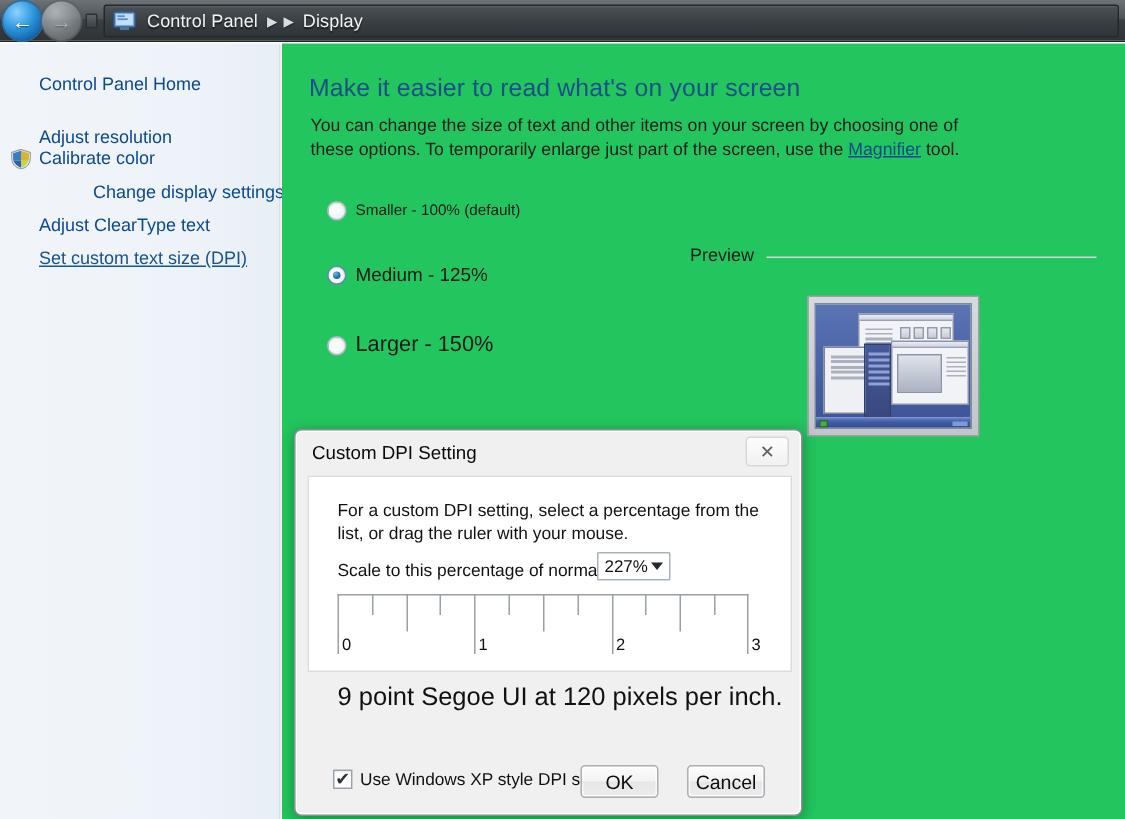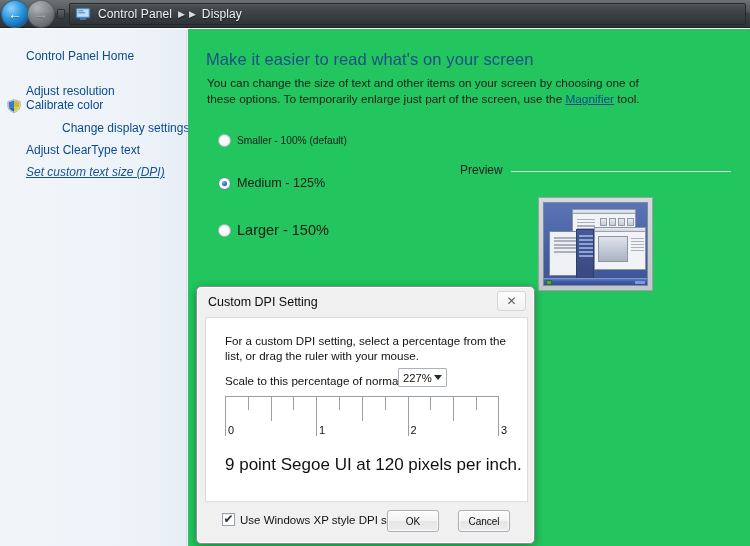--- a/index.html
+++ b/index.html
@@ -54,21 +54,21 @@
   
   .sidebar {
     position:absolute; left:0; top:29px; width:187px; height:517px;
     background: linear-gradient(to right,#f1f5fa 0%, #eef3f9 70%, #e8eef6 100%);
     border-right:1px solid #d8dfe8;
   }
   .side-item {
     position:absolute; left:26px; font-size:12px; color:#1b2733; white-space:nowrap;
   }
   .side-item.link { color:#0b4a8f; }
-  .side-item.current { color:#16538f; text-decoration:underline;font-style:italic; }
+  .side-item.current { color:#16538f; text-decoration:underline; }
   .shield {
     position:absolute; left:7px; width:14px; height:14px;
   }
 
   
   .content { position:absolute; left:188px; top:29px; width:562px; height:517px; background:#22c55e; }
   .h1 {
     position:absolute; left:18px; top:21px; font-size:16.5px; color:#1b4f87;
     white-space:nowrap; letter-spacing:.1px;
   }
@@ -127,21 +127,21 @@
     position:absolute; left:11px; top:8px; font-size:12.5px; color:#0a0a0a;
   }
   .dlg-close {
     position:absolute; right:8px; top:4px; width:29px; height:20px;
     background:linear-gradient(to bottom,#fdfdfd,#f1f1f1);
     border:1px solid #d7d7d7; border-radius:3px;
     display:flex; align-items:center; justify-content:center;
     color:#5b6166; font-size:12px;
   }
   .dlg-body {
-    position:absolute; left:8px; top:30px; width:323px; height:185px;
+    position:absolute; left:8px; top:30px; width:323px; height:131px;
     background:#fff; border:1px solid #dcdcdc;
   }
   .dlg-text {
     position:absolute; left:19px; top:15px; width:288px; font-size:11.6px; color:#111; line-height:15px;
   }
   .scale-label { position:absolute; left:19px; top:56px; font-size:11.6px; color:#111; }
   .combo {
     position:absolute; left:192px; top:50px; width:49px; height:19px;
     background:#fff; border:1px solid #a9b3bc; border-radius:1px;
     font-size:11.3px; color:#111; display:flex; align-items:center; padding-left:4px;
@@ -163,21 +163,21 @@
     background:#fff; border:1px solid #9aa3ab; box-shadow: inset 0 1px 1px rgba(0,0,0,.07);
   }
   .checkbox::after {
     content:"✔"; position:absolute; left:0.5px; top:-2.5px; font-size:12px; color:#2b3136; line-height:14px;
   }
   .chk-label { font-size:11.5px; color:#111; white-space:nowrap; }
   .dlg-btn {
     position:absolute; top:5px; width:52px; height:22px;
     background:linear-gradient(to bottom,#fcfcfc 0%, #f3f3f3 48%, #e6e6e6 52%, #ededed 100%);
     border:1px solid #a9b0b6; border-radius:3px;
-    font-size:10px; color:#0d0d0d;
+    font-size:13px; color:#0d0d0d;
     display:flex; align-items:center; justify-content:center;
     box-shadow: inset 0 0 0 1px rgba(255,255,255,.75);
   }
   .dlg-btn.ok { left:190px; }
   .dlg-btn.cancel { left:261px; }
 </style>
 </head>
 <body>
 
 <div id="root">

